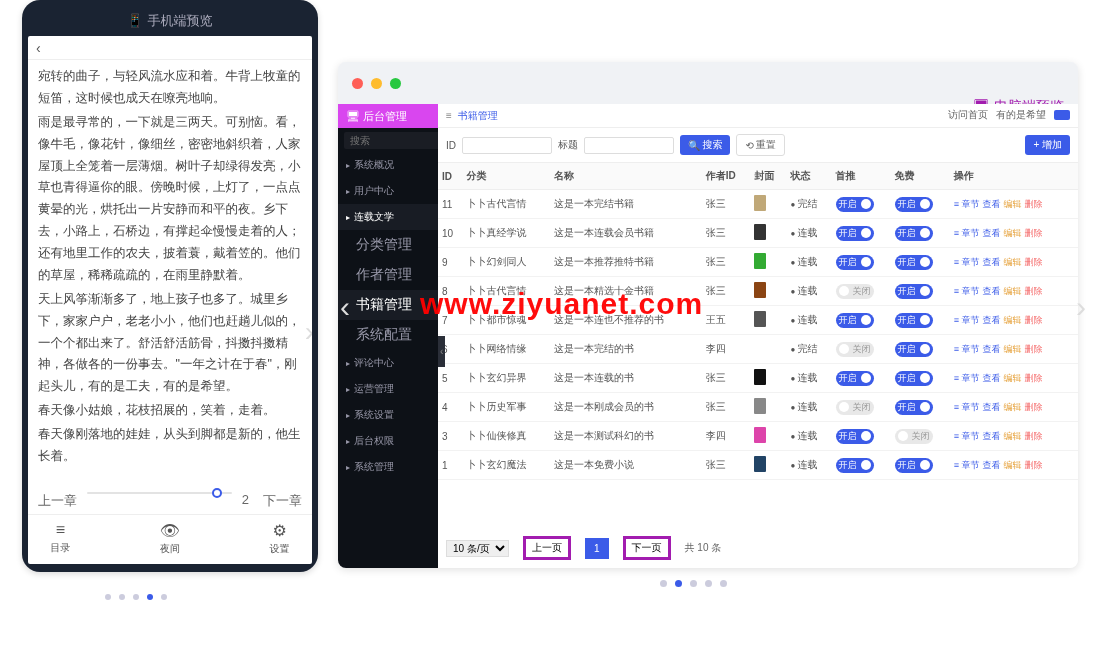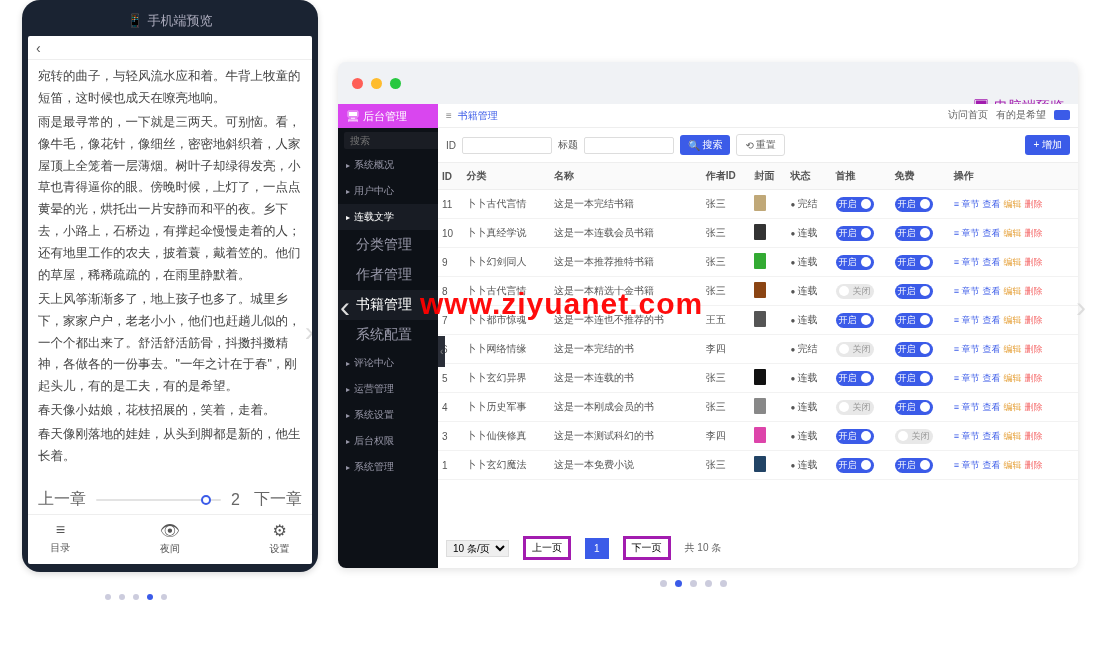--- a/index.html
+++ b/index.html
@@ -7,21 +7,21 @@
 
 
 .mobile-frame { position: absolute; left: 22px; top: 0; width: 296px; height: 572px; background: #1a2332; border-radius: 18px; padding: 8px 6px; box-shadow: 0 2px 6px rgba(0,0,0,0.15); display: flex; flex-direction: column; }
 .mobile-title { text-align: center; color: #aab; font-size: 13px; padding: 4px 0 6px; }
 .mobile-screen { flex: 1; background: #fff; border-radius: 2px; overflow: hidden; display: flex; flex-direction: column; position: relative; }
 .mobile-topbar { height: 24px; display: flex; align-items: center; padding: 0 8px; font-size: 12px; color: #333; border-bottom: 1px solid #eee; }
 .mobile-back { font-size: 14px; color: #555; }
 .mobile-content { flex: 1; padding: 6px 10px; font-size: 12.5px; line-height: 1.75; color: #444; overflow: hidden; }
 .mobile-content p { margin-bottom: 2px; }
 .mobile-right-arrow { position: absolute; right: -2px; top: 280px; font-size: 28px; color: #ddd; font-weight: 100; }
-.mobile-pager { display: flex; align-items: center; justify-content: space-between; padding: 4px 10px; font-size: 16px; color: #666; }
+.mobile-pager { display: flex; align-items: flex-start; justify-content: space-between; padding: 4px 10px; font-size: 13px; color: #666; }
 .mobile-slider { flex: 1; margin: 0 10px; height: 2px; background: #e3e3e3; position: relative; border-radius: 2px; }
 .mobile-slider-dot { position: absolute; right: 10px; top: -4px; width: 10px; height: 10px; border-radius: 50%; background: #fff; border: 2px solid #3b5be8; }
 .mobile-nav { display: flex; justify-content: space-around; padding: 6px 0 8px; border-top: 1px solid #eee; }
 .mobile-nav-item { display: flex; flex-direction: column; align-items: center; font-size: 10px; color: #555; gap: 2px; }
 .mobile-dots { position: absolute; left: 105px; top: 594px; display: flex; gap: 8px; z-index: 5; }
 .mdot { width: 6px; height: 6px; border-radius: 50%; background: #ccd; }
 .mdot.active { background: #3b5be8; }
 
 
 .desktop-frame { position: absolute; left: 338px; top: 62px; width: 740px; height: 506px; background: #f5f7fa; border-radius: 8px; box-shadow: 0 2px 8px rgba(0,0,0,0.12); display: flex; flex-direction: column; overflow: hidden; }

